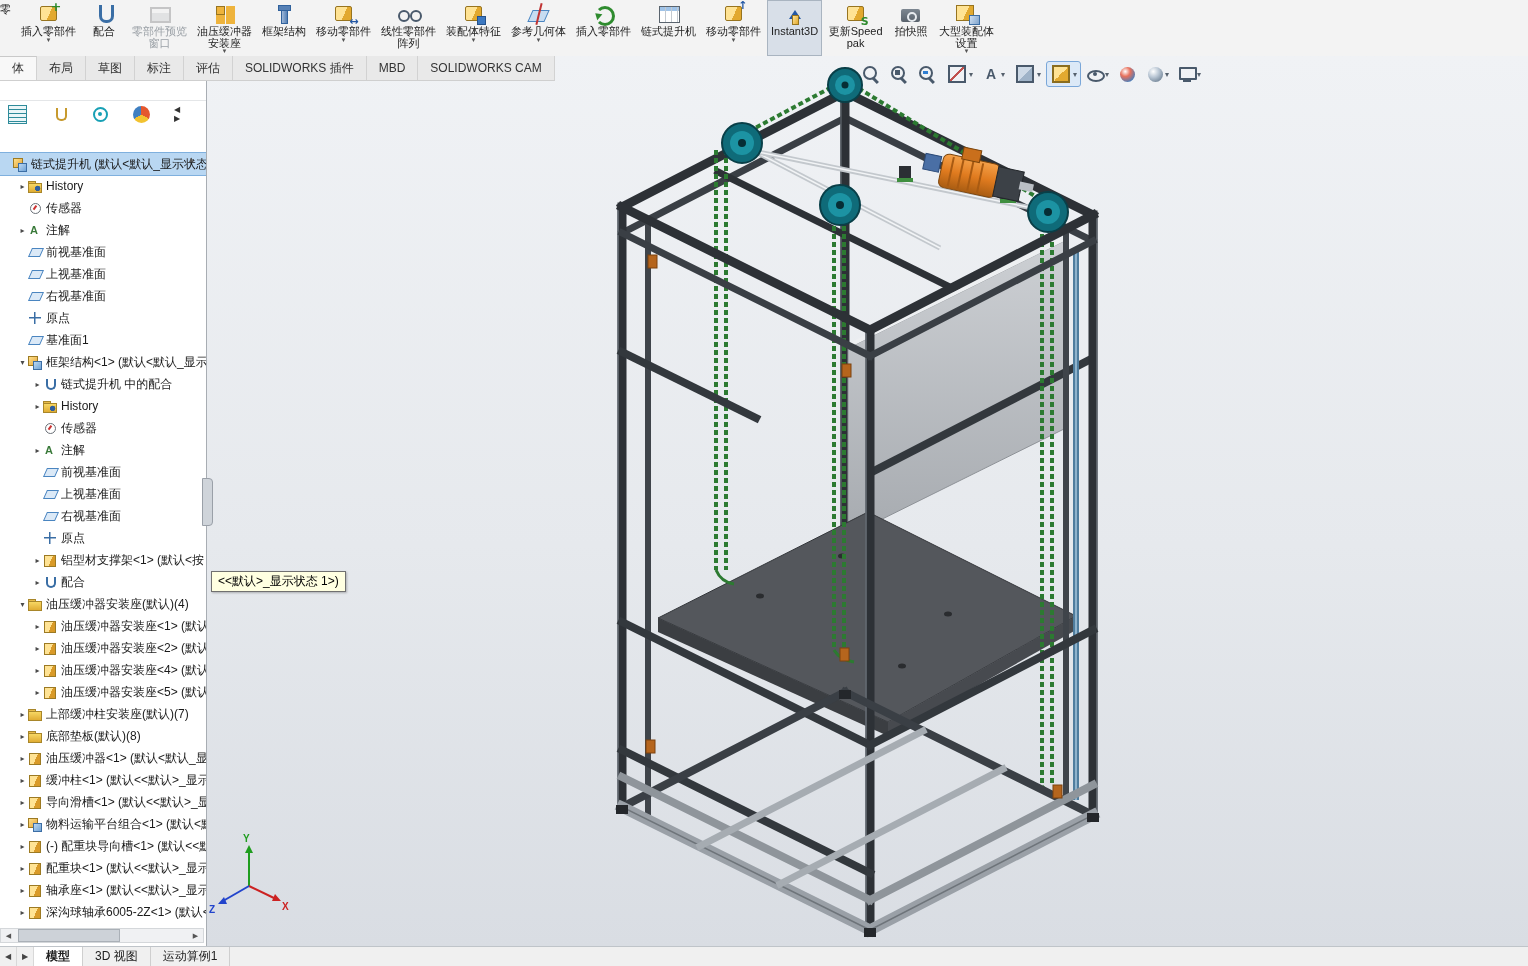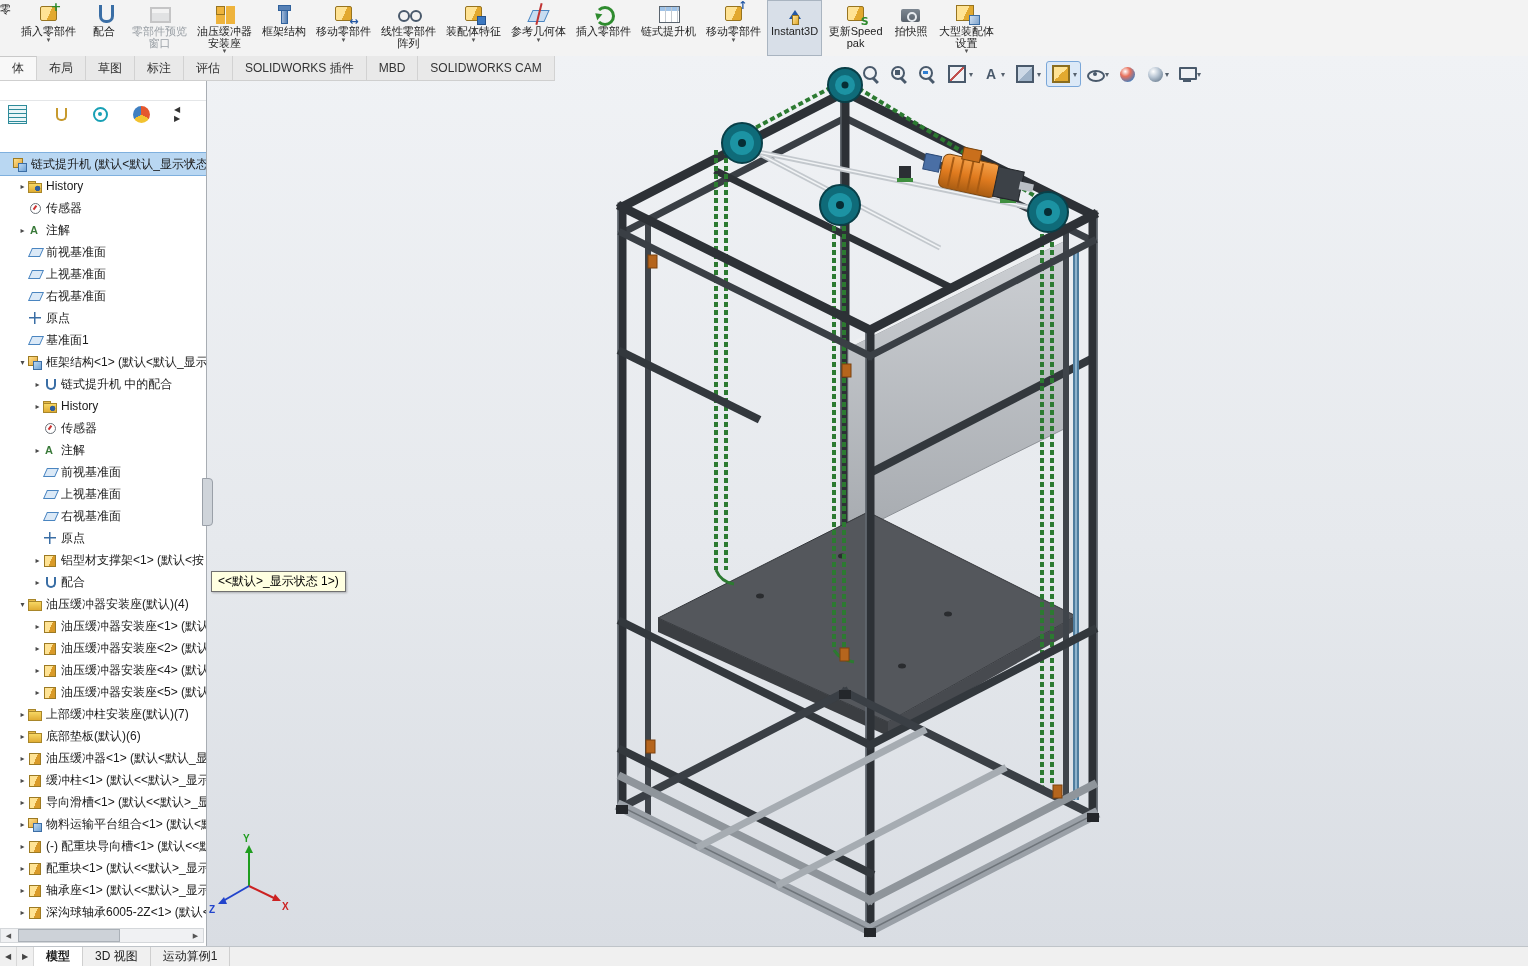--- a/index.html
+++ b/index.html
@@ -631,21 +631,21 @@
 
         <div class="trow" style="padding-left: 17px;">
           <span class="tarrow">▸</span>
           <span class="ticon folder"></span>
           <span class="tlabel">上部缓冲柱安装座(默认)(7)</span>
         </div>
 
         <div class="trow" style="padding-left: 17px;">
           <span class="tarrow">▸</span>
           <span class="ticon folder"></span>
-          <span class="tlabel">底部垫板(默认)(6)</span>
+          <span class="tlabel">底部垫板(默认)(8)</span>
         </div>
 
         <div class="trow" style="padding-left: 17px;">
           <span class="tarrow">▸</span>
           <span class="ticon part"></span>
           <span class="tlabel">油压缓冲器&lt;1&gt; (默认&lt;默认_显示</span>
         </div>
 
         <div class="trow" style="padding-left: 17px;">
           <span class="tarrow">▸</span>

